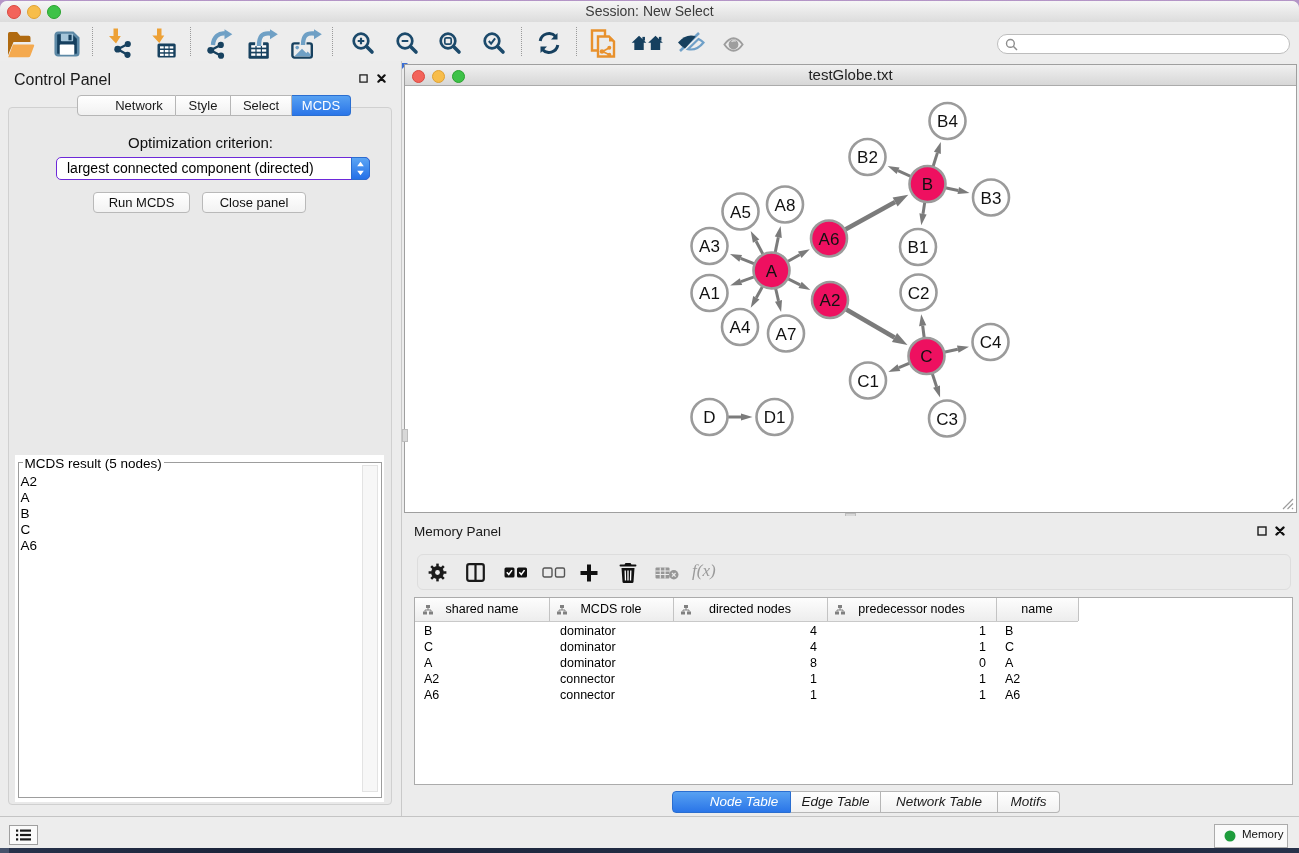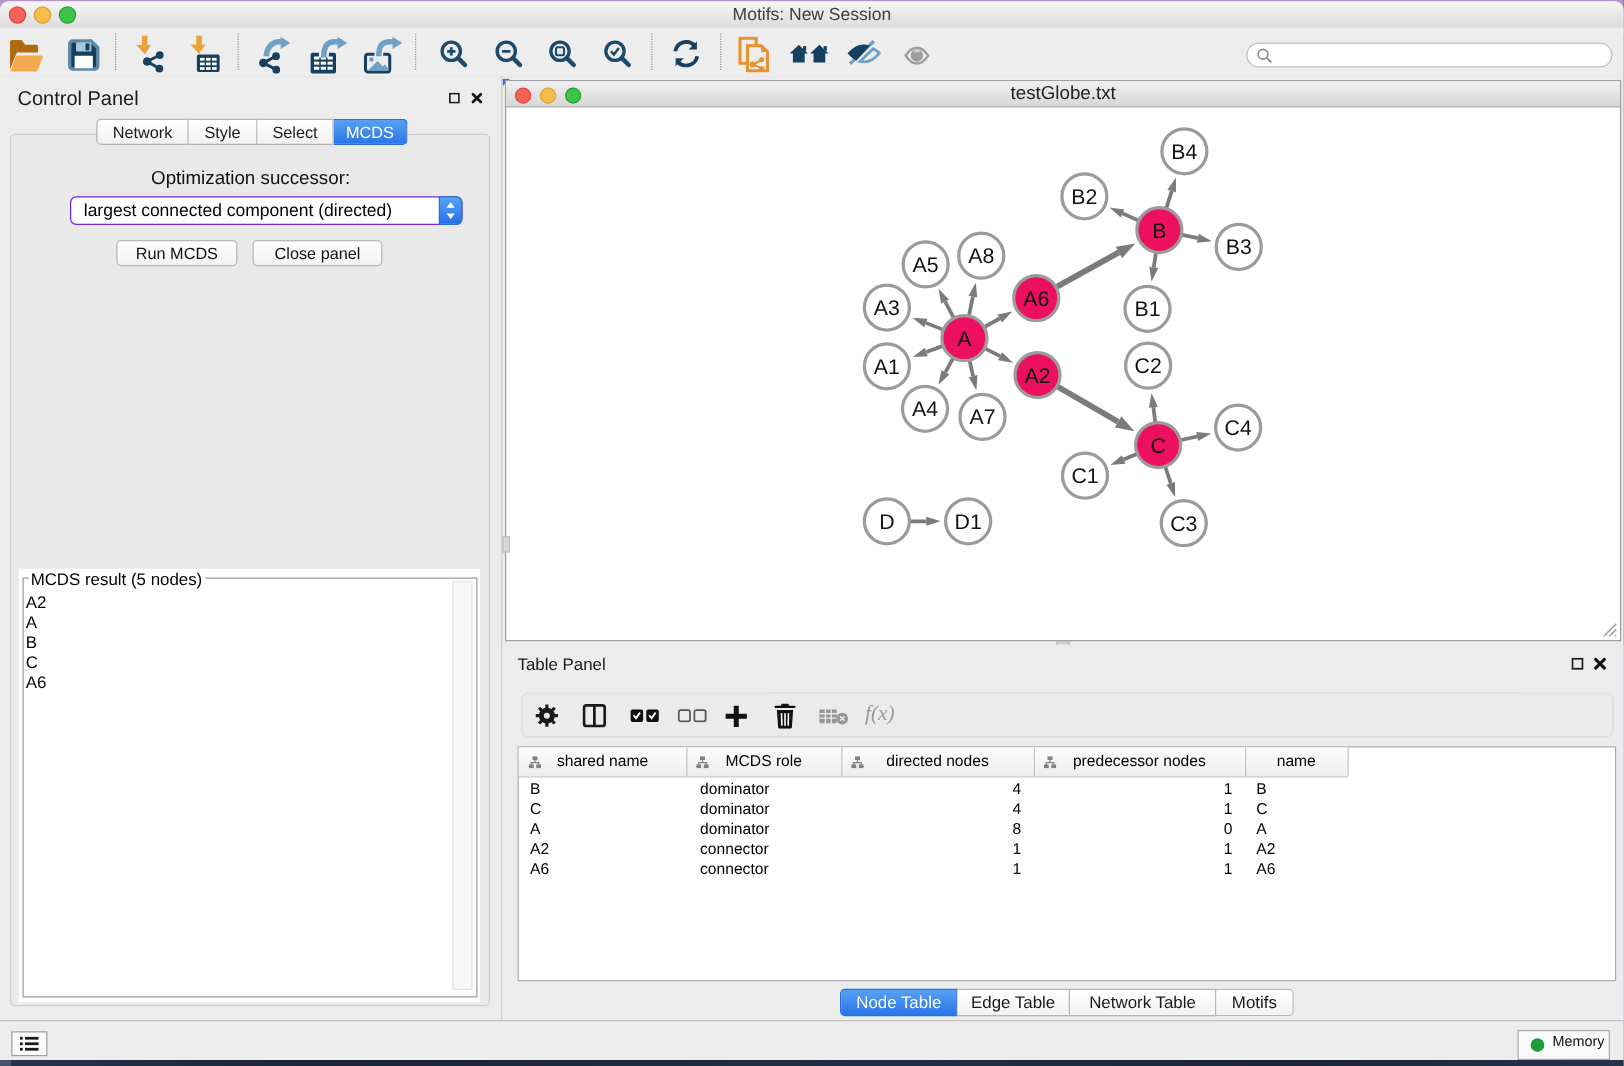--- a/index.html
+++ b/index.html
@@ -32,21 +32,21 @@
   #cpanel{left:0;top:60px;width:401px;height:755px;background:#ececec;
      border-right:1px solid #c9c9c9;}
   #cp-title{left:14px;top:10px;font-size:16px;color:#1a1a1a;}
   .winbtn{position:absolute;top:13px;width:9px;height:9px;}
   #cp-inner{left:8px;top:46px;width:382px;height:696px;background:#e9e9e9;
      border:1px solid #d0d0d0;border-radius:4px;}
   
   .tabrow{position:absolute;display:flex;}
   .tab{height:19px;line-height:19px;text-align:center;font-size:13px;color:#1a1a1a;
      background:linear-gradient(#ffffff,#f1f1f1);border:1px solid #b6b6b6;border-left:none;}
-  .tab.first{border-left:1px solid #b6b6b6;border-radius:4px 0 0 4px;}
+  .tab.first{border-left:1px solid #b6b6b6;border-radius:4px 0 0 4px;padding-left:25px;}
   .tab.last{border-radius:0 4px 4px 0;}
   .tab.sel{background:linear-gradient(#57a1f2,#2a75e8);color:#fff;border-color:#2a6ed0;}
   #cp-tabs{left:77px;top:34px;}
   
   #optlabel{left:0;top:73px;width:401px;text-align:center;font-size:15px;color:#111;}
   #dropdown{left:42px;top:96px;width:312px;height:21px;background:#fff;
      border:1px solid #6d28d9;border-radius:5px;margin-left:14px;}
   #dropdown .txt{position:absolute;left:10px;top:0;line-height:21px;font-size:14px;color:#000;}
   #dropdown .spin{position:absolute;right:-1px;top:-1px;width:17px;height:21px;
      background:linear-gradient(#5ba5f4,#2470e8);border-radius:0 5px 5px 0;border:1px solid #2a6ed0;}
@@ -84,31 +84,31 @@
      background:#ebebeb;border:1px solid #dddddd;border-radius:6px;}
   #ttable{position:absolute;left:12px;top:81px;width:877px;height:186px;
      background:#fff;border:1px solid #ababab;}
   #thead{position:absolute;left:0;top:0;height:23px;width:663px;
      background:linear-gradient(#fdfdfd,#ededed);border-bottom:1px solid #c9c9c9;}
   .hcell{position:absolute;top:0;height:23px;border-right:1px solid #c3c3c3;
      font-size:12.5px;color:#000;text-align:center;line-height:23px;}
   .hcell svg{position:absolute;left:8px;top:7px;margin:0;}
   .trow{position:absolute;font-size:12.5px;color:#000;height:16px;line-height:16px;}
   #btabs{left:270px;top:275px;}
-  .tab2{height:20px;line-height:20px;font-size:13.5px;}
+  .tab2{height:20px;line-height:20px;font-size:13.5px;font-style:italic;}
   
 </style></head>
 <body>
 <div class="abs" id="deskTop"></div>
 <div class="abs" id="appwin">
 <div class="abs" id="titlebar">
   <div class="tl" id="tl-r"></div>
       <div class="tl" id="tl-y"></div>
       <div class="tl" id="tl-g"></div>
-  <div class="abs" id="apptitle">Motifs: New Session</div>
+  <div class="abs" id="apptitle">Session: New Select</div>
 </div>
 <div class="abs" id="toolbar">
   <div class="tbsep" style="left:92px"></div>
       <div class="tbsep" style="left:190px"></div>
   <div class="tbsep" style="left:332px"></div>
       <div class="tbsep" style="left:521px"></div>
   <div class="tbsep" style="left:576px"></div>
   <svg class="tbi" style="left:7px;top:8px" width="28" height="31" viewBox="0 0 28 31">
     <g transform="scale(1,1.15)">
     <path d="M1 22 V3.5 a1.7 1.7 0 0 1 1.7-1.7 h7.4 l3.1 3.2 h8.6 a1.7 1.7 0 0 1 1.7 1.7 v3.8 h-17z" fill="#b06a10"></path>
@@ -253,21 +253,21 @@
   <svg class="winbtn" style="left:377px" width="10" height="10" viewBox="0 0 10 10">
     <path d="M1.5 1.5 L8.5 8.5 M8.5 1.5 L1.5 8.5" stroke="#111" stroke-width="2.4" stroke-linecap="round"></path>
   </svg>
   <div class="abs" id="cp-inner"></div>
   <div class="tabrow" id="cp-tabs">
     <div class="tab first" style="width:72px">Network</div>
     <div class="tab" style="width:54px">Style</div>
     <div class="tab" style="width:60px">Select</div>
     <div class="tab last sel" style="width:58px">MCDS</div>
   </div>
-  <div class="abs" id="optlabel">Optimization successor:</div>
+  <div class="abs" id="optlabel">Optimization criterion:</div>
   <div class="abs" id="dropdown">
     <div class="txt">largest connected component (directed)</div>
     <div class="spin">
           <svg style="position:absolute;left:3px;top:3px" width="11" height="15" viewBox="0 0 11 15">
       <path d="M5.5 0.8 L8.8 5.2 h-6.6z M5.5 14.2 L8.8 9.8 h-6.6z" fill="#fff"></path>
           </svg>
         </div>
   </div>
   <div class="btn" style="left:93px;top:131px;width:95px">Run MCDS</div>
   <div class="btn" style="left:202px;top:131px;width:102px">Close panel</div>
@@ -376,21 +376,21 @@
     </div>
     <svg class="abs" style="right:2px;bottom:2px" width="15" height="14" viewBox="0 0 15 14">
       <g stroke="#9d9d9d" stroke-width="1.2">
             <path d="M4 13 L14 3 M8.5 13 L14 7.5 M13 13 L14 12"></path>
           </g>
     </svg>
   </div>
   <div class="abs" style="left:443px;top:452px;width:9px;height:4px;background:#d8d8d8;border:1px solid #bdbdbd"></div>
   <div class="abs" style="left:0px;top:368px;width:4px;height:11px;background:#d8d8d8;border:1px solid #bdbdbd"></div>
   <div class="abs" id="tpanel">
-    <div class="abs" id="tp-title">Table Panel</div>
+    <div class="abs" id="tp-title">Memory Panel</div>
     <svg class="abs" style="left:855px;top:10px" width="10" height="10" viewBox="0 0 10 10">
       <rect x="1" y="1" width="8" height="8" fill="none" stroke="#1a1a1a" stroke-width="1.4"></rect>
         </svg>
     <svg class="abs" style="left:873px;top:10px" width="10" height="10" viewBox="0 0 10 10">
       <path d="M1.5 1.5 L8.5 8.5 M8.5 1.5 L1.5 8.5" stroke="#111" stroke-width="2.4" stroke-linecap="round"></path>
         </svg>
     <div class="abs" id="tp-toolbar">
       <svg class="abs" style="left:10px;top:8px" width="19" height="19" viewBox="0 0 19 19">
         <g fill="#1a1a1a">
               <circle cx="9.5" cy="9.5" r="6.4"></circle>

